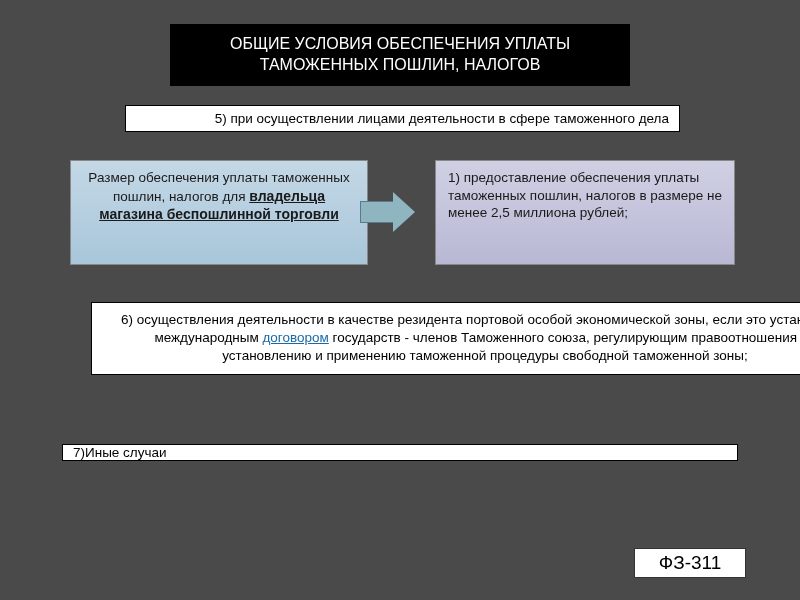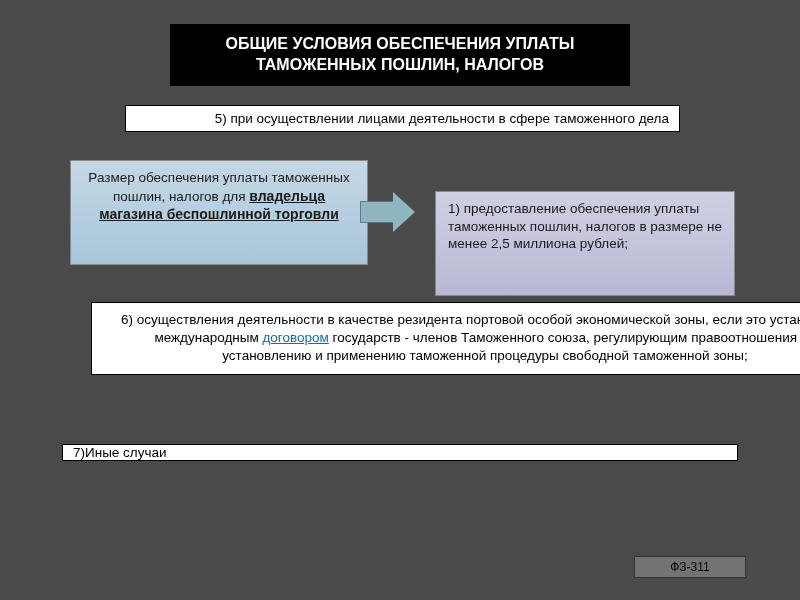--- a/index.html
+++ b/index.html
@@ -7,21 +7,21 @@
     width: 800px;
     height: 600px;
     background: #4a4a4a;
     font-family: Arial, sans-serif;
     position: relative;
     overflow: hidden;
   }
   .title-box {
     background: #000;
     color: #fff;
-    font-weight: bold;
+    font-weight: normal;
     font-size: 16px;
     text-align: center;
     padding: 10px 22px;
     position: absolute;
     top: 24px;
     left: 170px;
     width: 460px;
     line-height: 1.3;
   }
   .point5-box {
@@ -80,21 +80,20 @@
     top: 160px;
     left: 435px;
     width: 300px;
     height: 105px;
     background: linear-gradient(to bottom, #d0d0e4 0%, #b8b8d4 100%);
     border: 1px solid #888;
     padding: 8px 12px;
     font-size: 13.5px;
     color: #1a1a1a;
     line-height: 1.3;
-    margin-top: 31px;
   }
   .point6-box {
     position: absolute;
     top: 302px;
     left: 62px;
     width: 788px;
     background: #fff;
     border: 1px solid #000;
     padding: 8px 24px;
     font-size: 13.5px;
@@ -113,24 +112,24 @@
     border: 1px solid #000;
     padding: 0 10px;
     font-size: 13.5px;
     color: #000;
   }
   .fz-box {
     position: absolute;
     bottom: 22px;
     right: 54px;
     width: 112px;
-    background: #737373;
+    background: #ffffff;
     border: 1px solid #333;
     color: #000;
-    font-size: 12px;
+    font-size: 19px;
     text-align: center;
     padding: 3px 0;
   }
 </style>
 </head>
 <body>
 
 <div class="title-box">ОБЩИЕ УСЛОВИЯ ОБЕСПЕЧЕНИЯ УПЛАТЫ ТАМОЖЕННЫХ ПОШЛИН, НАЛОГОВ</div>
 
 <div class="point5-box">5) при осуществлении лицами деятельности в сфере таможенного дела</div>

